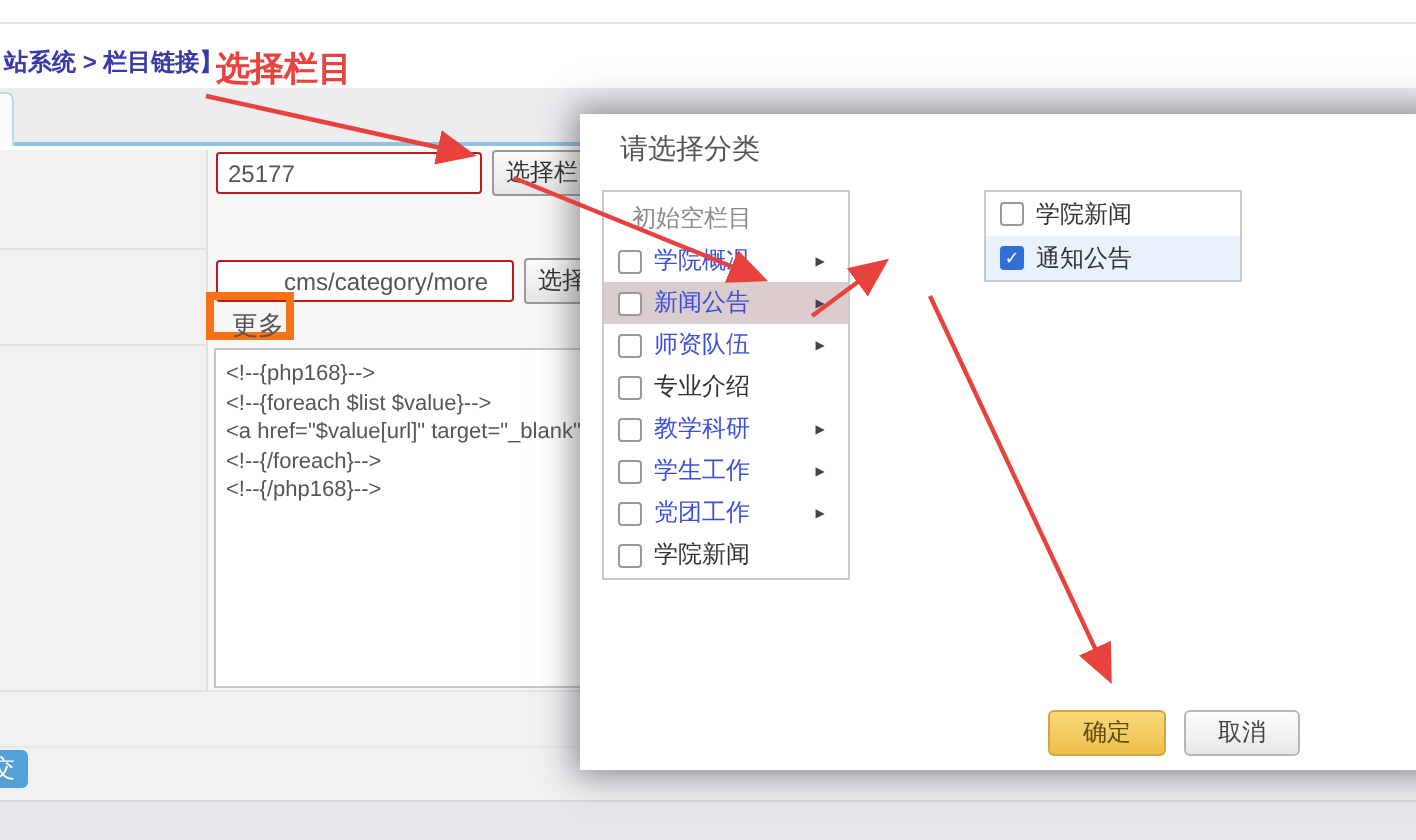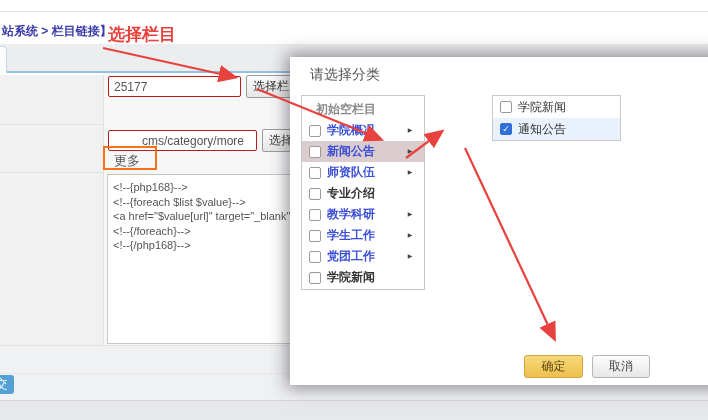--- a/index.html
+++ b/index.html
@@ -23,39 +23,39 @@
   .txt-input { position:absolute; height:21px; border:1px solid #b91c1c; background:#fff; color:#555;
                font-size:12px; padding:0 5px; font-family:"Liberation Sans","DejaVu Sans",sans-serif; border-radius:2px; }
   .input-id { left:108px; top:1px; width:133px; }
   .input-tpl { left:108px; top:55px; width:149px;padding-left:33px; }
   .gbtn { position:absolute; height:23px; border:1px solid #9b9b9b; border-radius:2px; color:#333; font-size:12px;
           background:linear-gradient(#fbfbfb,#e7e7e7); padding:0 6px; line-height:21px; text-align:center; white-space:nowrap; }
   .btn-selcat { left:246px; top:0; width:57px; }
   .btn-seltpl { left:262px; top:54px; width:58px; }
   .cat-path { position:absolute; left:108px; top:28px; font-size:12px; color:#777; }
 
-  .more-box { position:absolute; left:103px; top:71px; width:54px; height:24px; border:2px solid #f97316; z-index:5;padding-left:12px; }
+  .more-box { position:absolute; left:103px; top:71px; width:44px; height:24px; border:4px solid #f97316; z-index:5;padding-left:12px; }
   .more-link { position:absolute; left:9px; top:4px; font-size:13px; color:#555; }
 
   .codebox { position:absolute; left:107px; top:99px; width:184px; height:170px; background:#fff;
              border:1px solid #c6c6c6; padding:5px 0 0 5px; overflow:hidden; }
   .codebox div { font-size:11px; line-height:14.6px; color:#555; white-space:nowrap; }
 
   .btm-bar { position:absolute; left:0; top:345px; width:708px; height:55px; background:#f0f1f2; border-top:1px solid #e2e2e3; }
   .btm-line2 { position:absolute; left:0; top:27px; width:708px; height:1px; background:#e8e8e9; }
   .submit-frag { position:absolute; left:-23px; top:29px; width:37px; height:19px; background:#55a1d7; border-radius:3px;
                  color:#fff; font-size:12px; text-align:center; line-height:19px; }
   .footer-band { position:absolute; left:0; top:400px; width:708px; height:20px; background:#e6e8eb; border-top:1px solid #d8d8da; }
 
   
   .modal { position:absolute; left:290px; top:57px; width:430px; height:328px; background:#fff; z-index:10;
            box-shadow:0 0 16px 3px rgba(55,55,65,.55); }
   .modal-title { position:absolute; left:20px; top:9px; font-size:14px; color:#555; }
 
-  .lbox { position:absolute; left:11px; top:38px; width:124px; height:195px; background:#fff; border:1px solid #c9c9c9;font-weight:bold; }
+  .lbox { position:absolute; left:11px; top:38px; width:124px; height:195px; background:#fff; border:1px solid #c9c9c9; }
   .lbox-head { height:24px; line-height:26px; padding-left:14px; font-size:12px; color:#8a8a8a; }
   .m-item { position:relative; height:21px; display:flex; align-items:center; padding-left:7px; }
   .rbox { position:absolute; left:158px; top:38px; width:129px; height:46px; background:#fff; border:1px solid #c9c9c9;margin-left:44px; }
   .rbox .m-item { height:22px; }
   .cb { width:12px; height:12px; border:1px solid #9a9a9a; border-radius:2px; background:#fff; flex:0 0 auto;
         font-size:9px; line-height:11px; text-align:center; color:#fff; }
   .cb.checked { background:#2f6fd6; border-color:#2f6fd6; }
   .m-item .lbl { margin-left:6px; font-size:12px; color:#333; }
   .m-item .lbl.link { color:#3b4fd8; }
   .m-item .arw { position:absolute; right:11px; font-size:8px; color:#444; }

